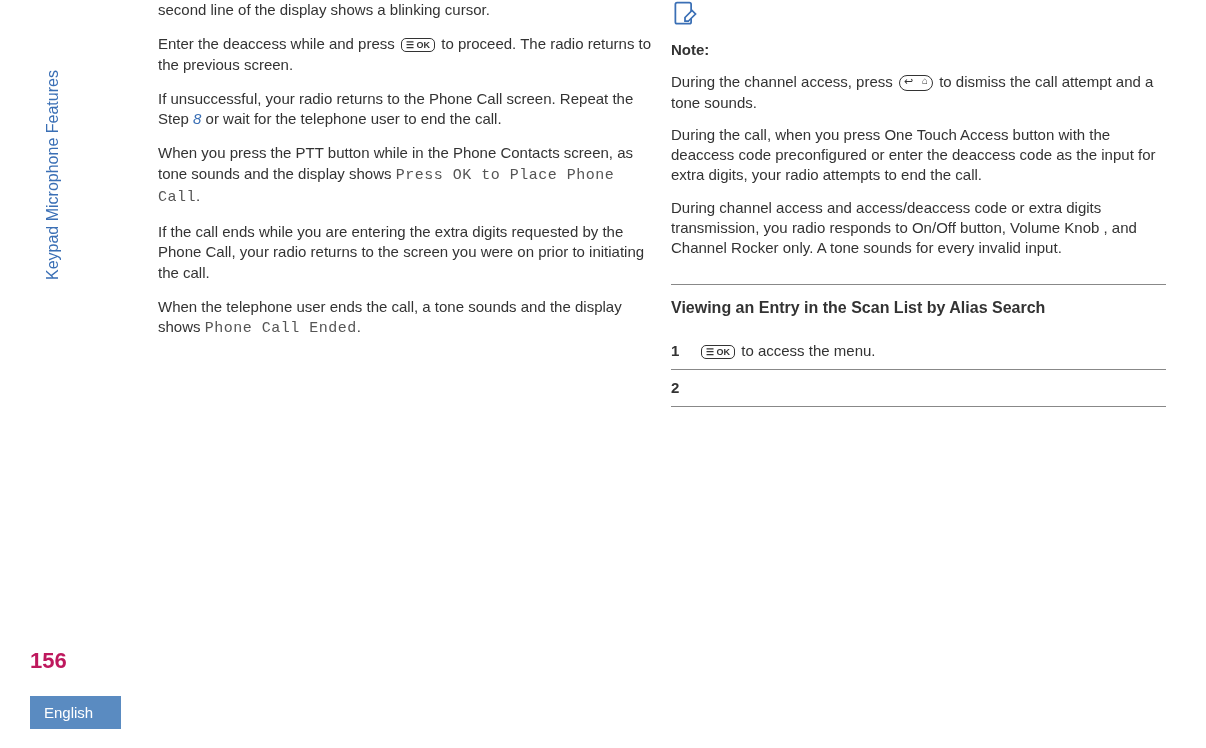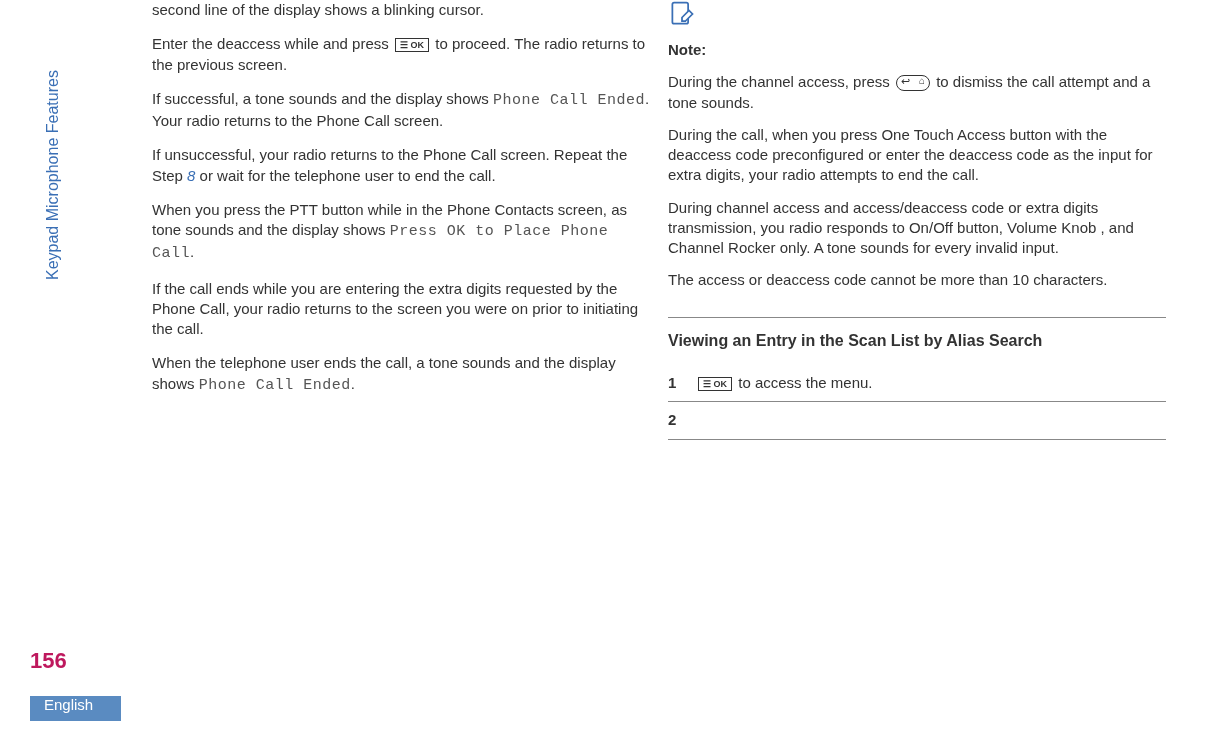--- a/index.html
+++ b/index.html
@@ -35,26 +35,26 @@
     font-size: 22px;
     font-weight: bold;
     color: #be185d;
   }
   .lang-tab {
     position: absolute;
     left: 30px;
     top: 696px;
     background: #5a8bc1;
     color: #fff;
-    padding: 0 28px 8px 14px;
+    padding: 8px 28px 8px 14px;
     font-size: 15px;
   }
   .columns {
     position: absolute;
-    left: 152px;
+    left: 158px;
     top: 0;
     right: 40px;
     display: flex;
     gap: 18px;
   }
   .col {
     flex: 1;
     line-height: 1.35;
   }
   .col p {
@@ -62,21 +62,21 @@
   }
   .dotmatrix {
     font-family: "Courier New", monospace;
     letter-spacing: 0.5px;
     color: #555;
   }
   .btn-icon {
     display: inline-block;
     vertical-align: middle;
     border: 1.5px solid #333;
-    border-radius: 0;
+    border-radius: 5px;
     padding: 0px 4px;
     font-size: 9px;
     font-weight: bold;
     font-family: Arial;
     line-height: 12px;
     height: 12px;
     min-width: 22px;
     text-align: center;
     background: #fff;
     margin: 0 2px;
@@ -171,24 +171,20 @@
     <div class="col">
       <p>second line of the display shows a blinking cursor.</p>
 
       <p>
         <span>Enter the deaccess while and press </span>
         <span class="btn-icon">☰ OK</span>
         <span> to proceed. The radio returns to the previous screen.</span>
       </p>
 
 
-      <p>
-        <span>If successful, a tone sounds and the display shows </span>
-        <span class="dotmatrix">Phone Call Ended</span><span>. Your radio returns to the Phone Call screen.</span>
-      </p>
 
       <p>
         <span>If unsuccessful, your radio returns to the Phone Call screen. Repeat the Step </span>
         <span class="step-link">8</span>
         <span> or wait for the telephone user to end the call.</span>
       </p>
 
       <p>
         <span>When you press the </span>
         <b>PTT</b>
@@ -226,21 +222,20 @@
           </p>
           <p>
             <span>During channel access and access/deaccess code or extra digits transmission, you radio responds to </span>
             <b>On/Off</b>
             <span> button, </span>
             <b>Volume Knob</b>
             <span>, and </span>
             <b>Channel Rocker</b>
             <span> only. A tone sounds for every invalid input.</span>
           </p>
-          <p>The access or deaccess code cannot be more than 10 characters.</p>
         </div>
       </div>
 
       <hr class="hr">
 
       <p class="section-title">Viewing an Entry in the Scan List by Alias Search</p>
 
       <div class="step-row">
         <div class="step-num">1</div>
         <div class="step-text">

